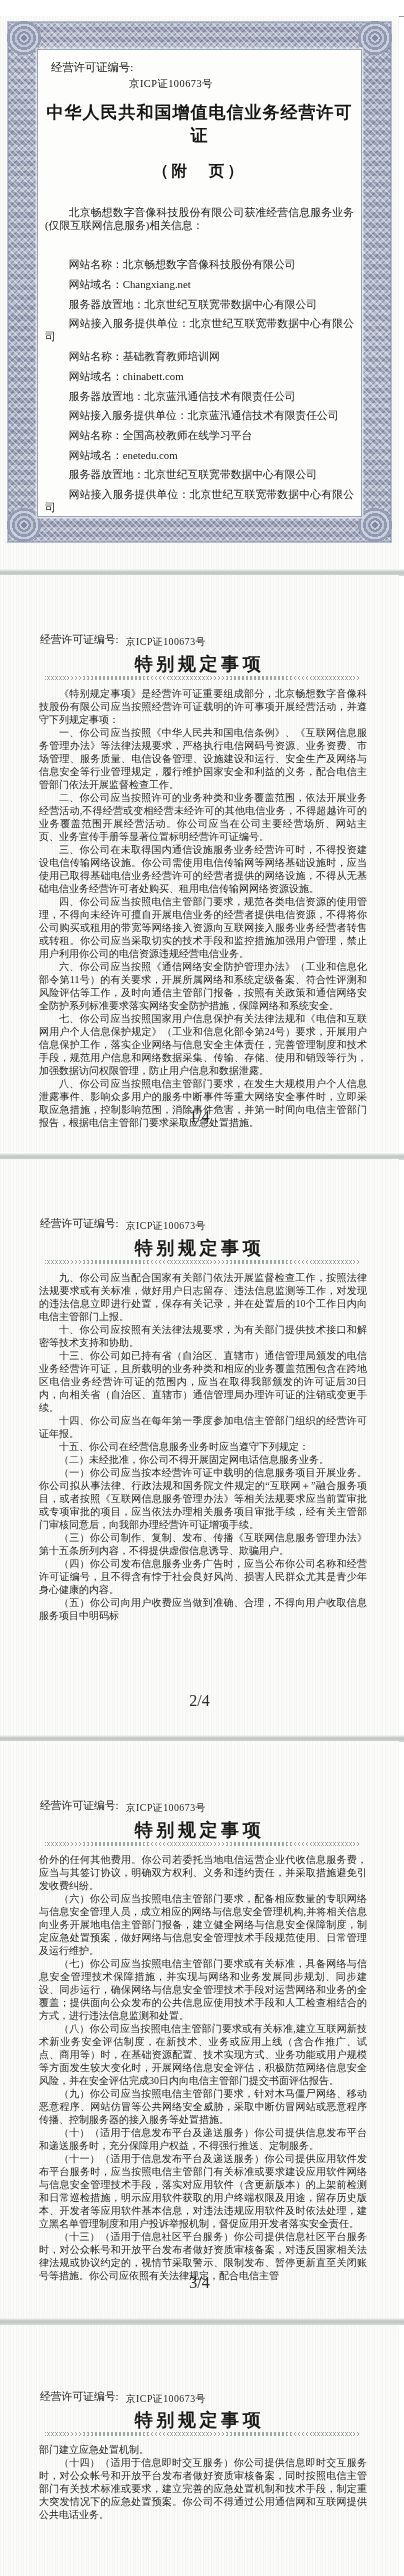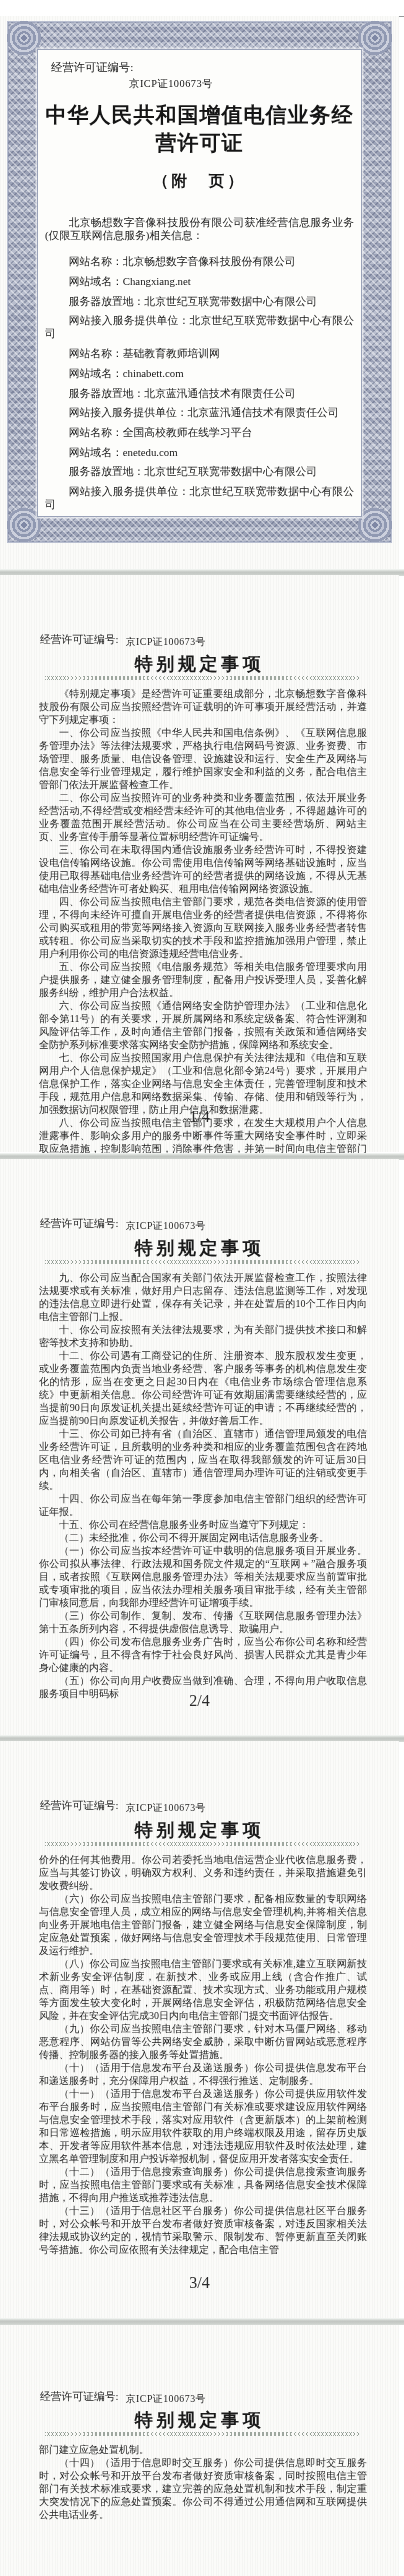--- a/index.html
+++ b/index.html
@@ -25,25 +25,25 @@
     box-shadow:inset 0 0 0 0.5px #8790ab;}
   .cert-corner{position:absolute;width:34px;height:34px;
     background:radial-gradient(circle at 50% 50%, #7f88a5 0 2.6px, #c6cbd9 2.6px 4.6px, #8b94ae 4.6px 6.7px,
       #c0c5d5 6.7px 9.3px, #9099b2 9.3px 12px, #ccd0dd 12px 14.4px, #959db5 14.4px 17px, rgba(0,0,0,0) 17px);}
   .corner-tl{top:-0.5px;left:-0.5px;} .corner-tr{top:-0.5px;right:-0.5px;}
   .corner-bl{bottom:-0.5px;left:-0.5px;} .corner-br{bottom:-0.5px;right:-0.5px;}
   .cert-inner{position:absolute;top:27px;left:29px;right:29px;bottom:25px;background:#fdfdfb;
     border:0.5px solid #9aa2b8;box-shadow:0 0 0 1.5px rgba(255,255,255,.6);}
   .cert-license{margin:10.3px 0 0 13.4px;font-size:11.3px;color:#111;}
   .cert-license-number{display:block;margin:2.1px 0 0 78px;font-size:10.3px;letter-spacing:0.5px;}
-  .cert-title{margin-top:10.3px;text-align:center;font-size:21px;font-weight:700;letter-spacing:1px;color:#151515;}
+  .cert-title{margin-top:10.3px;text-align:center;font-size:17px;font-weight:700;letter-spacing:1px;color:#151515;}
   .cert-subtitle{margin-top:14px;text-align:center;font-size:15.5px;font-weight:700;letter-spacing:3.1px;color:#151515;}
   .cert-body{margin:24px auto 0;width:309px;}
   .cert-body p{font-size:10.8px;line-height:13px;margin:0 0 6.7px;text-indent:2.2em;text-align:justify;color:#161616;}
-  .cert-body p.intro{margin-bottom:13px;}
+  .cert-body p.intro{margin-bottom:26px;}
 
   
   .reg-header{position:absolute;top:58px;left:40px;white-space:nowrap;}
   .reg-license-label{font-size:10.8px;color:#1a1a1a;}
   .reg-license-number{font-size:9.8px;margin-left:5.2px;position:relative;top:1.5px;letter-spacing:0.5px;}
   .reg-title{position:absolute;top:77px;left:0;width:100%;text-align:center;
     font-size:18px;font-weight:700;letter-spacing:3.6px;color:#1a1a1a;}
   .zigzag{position:absolute;top:101px;left:45px;width:315px;height:4.1px;opacity:.85;
     background:
       repeating-linear-gradient(115deg, rgba(130,142,132,.9) 0 0.8px, rgba(0,0,0,0) 0.8px 3.6px),
@@ -102,41 +102,39 @@
       <span class="reg-license-number">京ICP证100673号</span>
     </div>
     <div class="reg-title">特别规定事项</div>
     <div class="zigzag"></div>
     <div class="reg-body">
         <p class="">《特别规定事项》是经营许可证重要组成部分，北京畅想数字音像科技股份有限公司应当按照经营许可证载明的许可事项开展经营活动，并遵守下列规定事项：</p>
         <p class="">一、你公司应当按照《中华人民共和国电信条例》、《互联网信息服务管理办法》等法律法规要求，严格执行电信网码号资源、业务资费、市场管理、服务质量、电信设备管理、设施建设和运行、安全生产及网络与信息安全等行业管理规定，履行维护国家安全和利益的义务，配合电信主管部门依法开展监督检查工作。</p>
         <p class="">二、你公司应当按照许可的业务种类和业务覆盖范围，依法开展业务经营活动,不得经营或变相经营未经许可的其他电信业务，不得超越许可的业务覆盖范围开展经营活动。你公司应当在公司主要经营场所、网站主页、业务宣传手册等显著位置标明经营许可证编号。</p>
         <p class="">三、你公司在未取得国内通信设施服务业务经营许可时，不得投资建设电信传输网络设施。你公司需使用电信传输网等网络基础设施时，应当使用已取得基础电信业务经营许可的经营者提供的网络设施，不得从无基础电信业务经营许可者处购买、租用电信传输网网络资源设施。</p>
         <p class="">四、你公司应当按照电信主管部门要求，规范各类电信资源的使用管理，不得向未经许可擅自开展电信业务的经营者提供电信资源，不得将你公司购买或租用的带宽等网络接入资源向互联网接入服务业务经营者转售或转租。你公司应当采取切实的技术手段和监控措施加强用户管理，禁止用户利用你公司的电信资源违规经营电信业务。</p>
-        <p class="">五、你公司应当按照《电信服务规范》等相关电信服务管理要求向用户提供服务，建立健全服务管理制度，配备用户投诉受理人员，妥善化解服务纠纷，维护用户合法权益。</p>
         <p class="">六、你公司应当按照《通信网络安全防护管理办法》（工业和信息化部令第11号）的有关要求，开展所属网络和系统定级备案、符合性评测和风险评估等工作，及时向通信主管部门报备，按照有关政策和通信网络安全防护系列标准要求落实网络安全防护措施，保障网络和系统安全。</p>
         <p class="">七、你公司应当按照国家用户信息保护有关法律法规和《电信和互联网用户个人信息保护规定》（工业和信息化部令第24号）要求，开展用户信息保护工作，落实企业网络与信息安全主体责任，完善管理制度和技术手段，规范用户信息和网络数据采集、传输、存储、使用和销毁等行为，加强数据访问权限管理，防止用户信息和数据泄露。</p>
         <p class="">八、你公司应当按照电信主管部门要求，在发生大规模用户个人信息泄露事件、影响众多用户的服务中断事件等重大网络安全事件时，立即采取应急措施，控制影响范围，消除事件危害，并第一时间向电信主管部门报告，根据电信主管部门要求采取应急处置措施。</p>
       </div>
     <div class="reg-footer">1/4</div>
   </section>
 
   <div class="page-gap" style="top:1153px;"></div>
 
   <section class="scan-page" style="top:1159px;height:576px;">
     <div class="reg-header">
       <span class="reg-license-label">经营许可证编号:</span>
       <span class="reg-license-number">京ICP证100673号</span>
     </div>
     <div class="reg-title">特别规定事项</div>
     <div class="zigzag"></div>
     <div class="reg-body">
         <p class="">九、你公司应当配合国家有关部门依法开展监督检查工作，按照法律法规要求或有关标准，做好用户日志留存、违法信息监测等工作，对发现的违法信息立即进行处置，保存有关记录，并在处置后的10个工作日内向电信主管部门上报。</p>
         <p class="">十、你公司应按照有关法律法规要求，为有关部门提供技术接口和解密等技术支持和协助。</p>
-        <p class="">十二、你公司遇有工商登记的住所、注册资本、股东股权发生变更，或业务覆盖范围内负责当地业务经营、客户服务等事务的机构信息发生变化的情形，应当在变更之日起30日内在《电信业务市场综合管理信息系统》中更新相关信息。你公司经营许可证有效期届满需要继续经营的，应当提前90日向原发证机关提出延续经营许可证的申请；不再继续经营的，应当提前90日向原发证机关报告，并做好善后工作。</p>
         <p class="">十三、你公司如已持有省（自治区、直辖市）通信管理局颁发的电信业务经营许可证，且所载明的业务种类和相应的业务覆盖范围包含在跨地区电信业务经营许可证的范围内，应当在取得我部颁发的许可证后30日内，向相关省（自治区、直辖市）通信管理局办理许可证的注销或变更手续。</p>
         <p class="">十四、你公司应当在每年第一季度参加电信主管部门组织的经营许可证年报。</p>
         <p class="">十五、你公司在经营信息服务业务时应当遵守下列规定：</p>
         <p class="">（二）未经批准，你公司不得开展固定网电话信息服务业务。</p>
         <p class="">（一）你公司应当按本经营许可证中载明的信息服务项目开展业务。你公司拟从事法律、行政法规和国务院文件规定的“互联网＋”融合服务项目，或者按照《互联网信息服务管理办法》等相关法规要求应当前置审批或专项审批的项目，应当依法办理相关服务项目审批手续，经有关主管部门审核同意后，向我部办理经营许可证增项手续。</p>
         <p class="">（三）你公司制作、复制、发布、传播《互联网信息服务管理办法》第十五条所列内容，不得提供虚假信息诱导、欺骗用户。</p>
         <p class="">（四）你公司发布信息服务业务广告时，应当公布你公司名称和经营许可证编号，且不得含有悖于社会良好风尚、损害人民群众尤其是青少年身心健康的内容。</p>
         <p class="">（五）你公司向用户收费应当做到准确、合理，不得向用户收取信息服务项目中明码标</p>
       </div>
     <div class="reg-footer">2/4</div>
@@ -147,25 +145,25 @@
   <section class="scan-page" style="top:1741px;height:578px;">
     <div class="reg-header">
       <span class="reg-license-label">经营许可证编号:</span>
       <span class="reg-license-number">京ICP证100673号</span>
     </div>
     <div class="reg-title">特别规定事项</div>
     <div class="zigzag"></div>
     <div class="reg-body">
         <p class="no-indent">价外的任何其他费用。你公司若委托当地电信运营企业代收信息服务费，应当与其签订协议，明确双方权利、义务和违约责任，并采取措施避免引发收费纠纷。</p>
         <p class="">（六）你公司应当按照电信主管部门要求，配备相应数量的专职网络与信息安全管理人员，成立相应的网络与信息安全管理机构,并将相关信息向业务开展地电信主管部门报备，建立健全网络与信息安全保障制度，制定应急处置预案，做好网络与信息安全管理技术手段规范使用、日常管理及运行维护。</p>
+        <p class="">（七）你公司应当按照电信主管部门要求或有关标准，具备网络与信息安全管理技术保障措施，并实现与网络和业务发展同步规划、同步建设、同步运行，确保网络与信息安全管理技术手段对运营网络和业务的全覆盖；提供面向公众发布的公共信息应使用技术手段和人工检查相结合的方式，进行违法信息监测和处置。</p>
         <p class="">（八）你公司应当按照电信主管部门要求或有关标准,建立互联网新技术新业务安全评估制度，在新技术、业务或应用上线（含合作推广、试点、商用等）时，在基础资源配置、技术实现方式、业务功能或用户规模等方面发生较大变化时，开展网络信息安全评估，积极防范网络信息安全风险，并在安全评估完成30日内向电信主管部门提交书面评估报告。</p>
         <p class="">（九）你公司应当按照电信主管部门要求，针对木马僵尸网络、移动恶意程序、网站仿冒等公共网络安全威胁，采取中断仿冒网站或恶意程序传播、控制服务器的接入服务等处置措施。</p>
         <p class="">（十）（适用于信息发布平台及递送服务）你公司提供信息发布平台和递送服务时，充分保障用户权益，不得强行推送、定制服务。</p>
         <p class="">（十一）（适用于信息发布平台及递送服务）你公司提供应用软件发布平台服务时，应当按照电信主管部门有关标准或要求建设应用软件网络与信息安全管理技术手段，落实对应用软件（含更新版本）的上架前检测和日常巡检措施，明示应用软件获取的用户终端权限及用途，留存历史版本、开发者等应用软件基本信息，对违法违规应用软件及时依法处理，建立黑名单管理制度和用户投诉举报机制，督促应用开发者落实安全责任。</p>
-        <p class="">（十二）（适用于信息搜索查询服务）你公司提供信息搜索查询服务时，应当按照电信主管部门要求或有关标准，具备网络信息安全技术保障措施，不得向用户推送或推荐违法信息。</p>
         <p class="">（十三）（适用于信息社区平台服务）你公司提供信息社区平台服务时，对公众帐号和开放平台发布者做好资质审核备案，对违反国家相关法律法规或协议约定的，视情节采取警示、限制发布、暂停更新直至关闭账号等措施。你公司应依照有关法律规定，配合电信主管</p>
       </div>
     <div class="reg-footer">3/4</div>
   </section>
 
   <div class="page-gap" style="top:2318px;"></div>
 
   <section class="scan-page pg5" style="top:2325px;height:549px;">
     <div class="reg-header" style="top:65px;">
       <span class="reg-license-label">经营许可证编号:</span>

